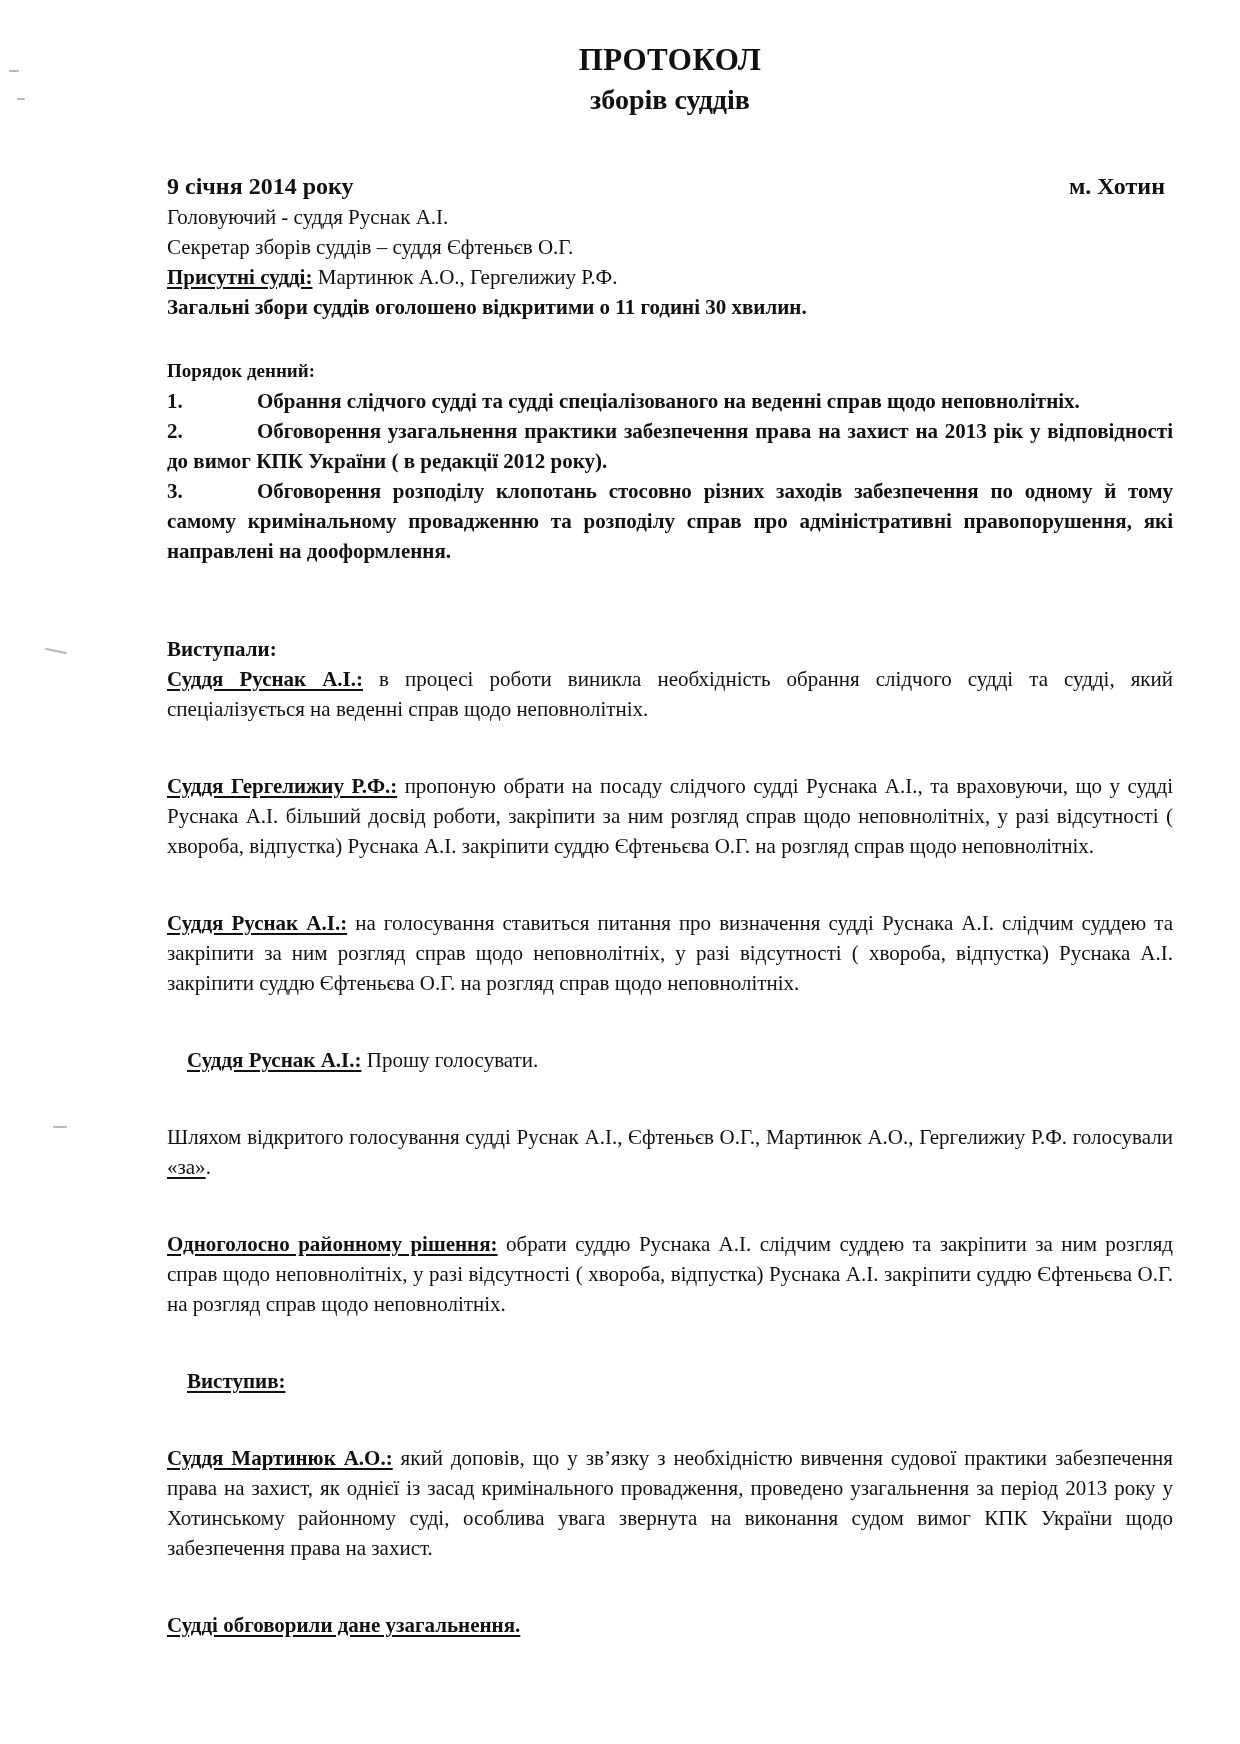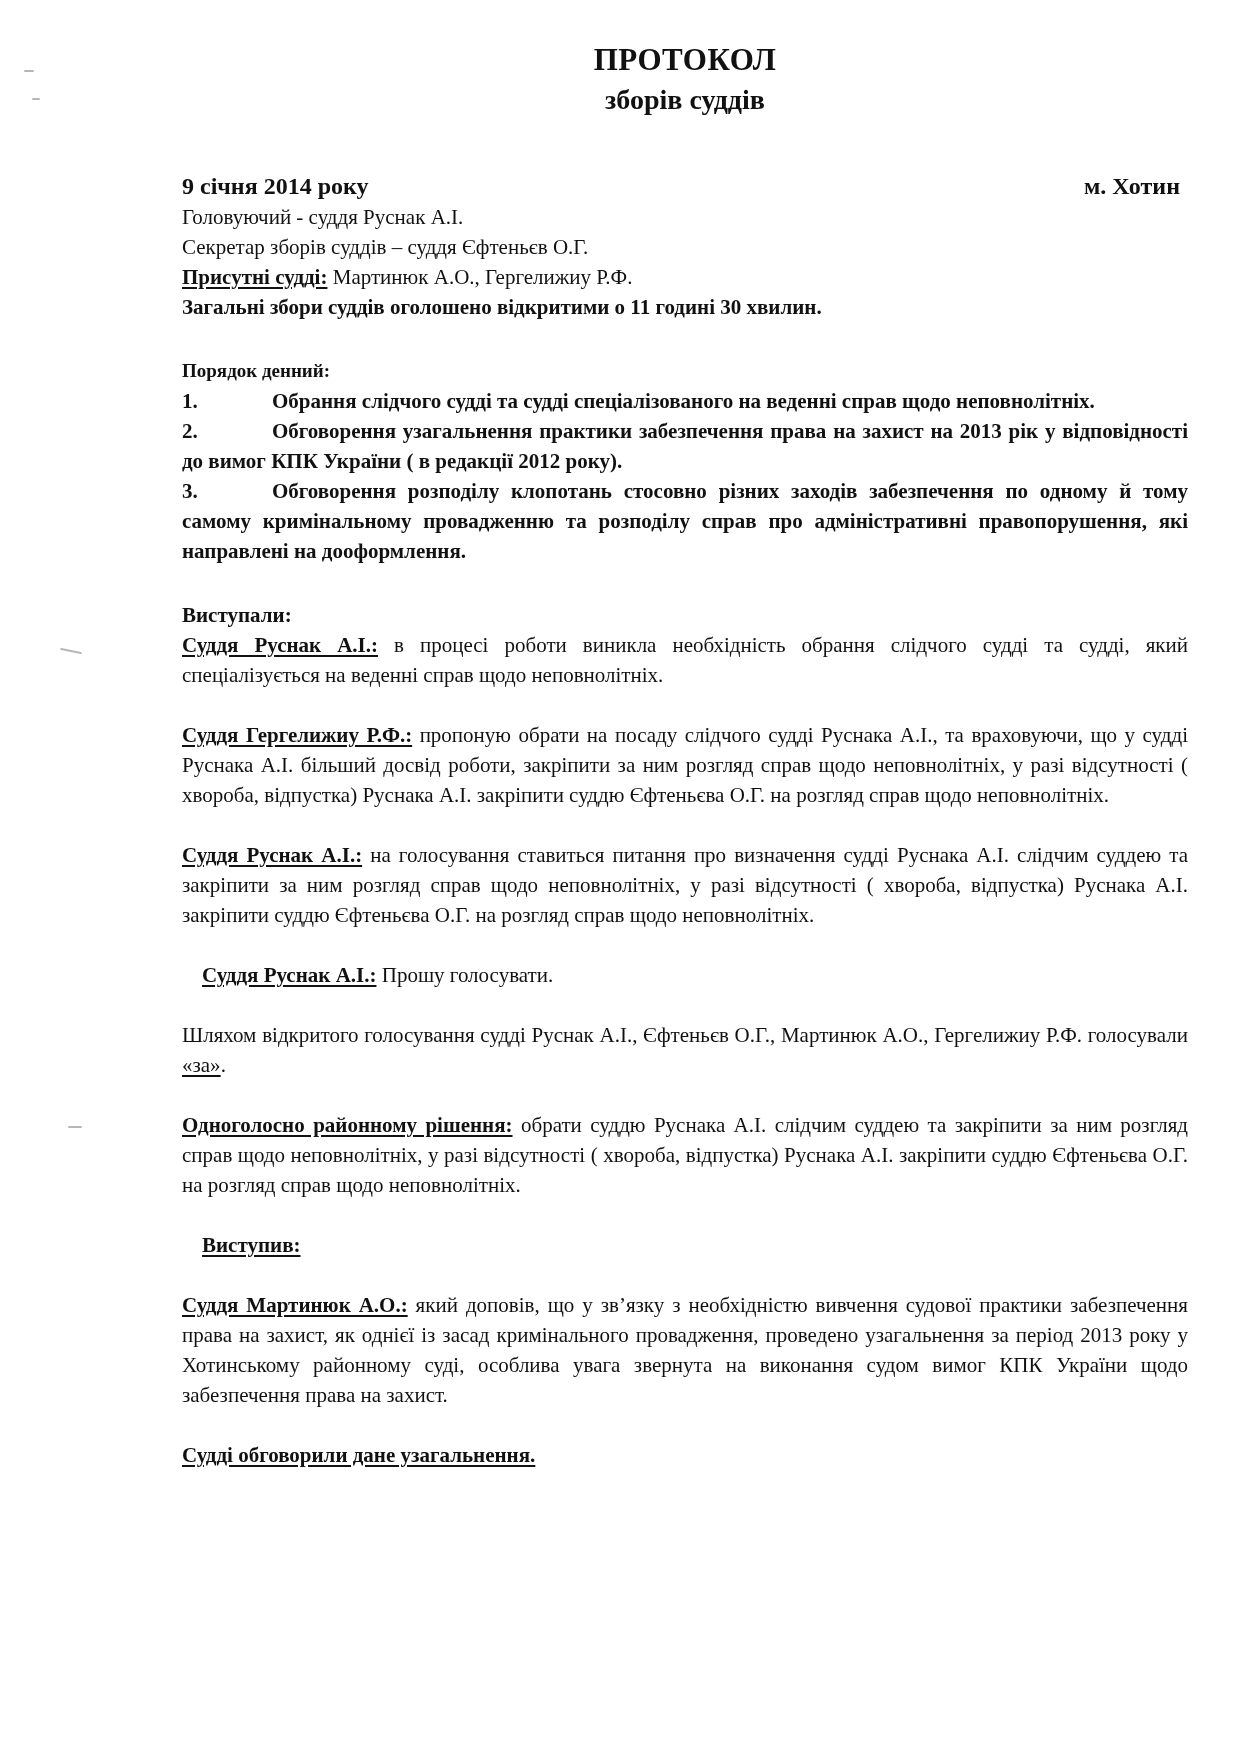--- a/index.html
+++ b/index.html
@@ -1,35 +1,35 @@
 <!DOCTYPE html>
 <html><head>
 <meta charset="utf-8">
 <style>
   html, body { margin: 0; padding: 0; background: #ffffff; }
   body { width: 1240px; height: 1744px; position: relative; overflow: hidden;
          font-family: "Liberation Serif", "DejaVu Serif", serif; color: #111; }
-  .page { position: absolute; left: 16px; top: 0; width: 1072px; height: 1744px; background: #fff; }
+  .page { position: absolute; left: 1px; top: 0; width: 1072px; height: 1744px; background: #fff; }
   .scanmark { position: absolute; background: #999; height: 2px; border-radius: 1px; opacity: .7; }
   .content { position: absolute; left: 166px; top: 40px; width: 1006px; }
   .t1 { text-align: center; font-weight: bold; font-size: 31px; letter-spacing: .5px; margin-top: 0; line-height: 40px; }
   .t2 { text-align: center; font-weight: bold; font-size: 28px; line-height: 40px; }
   .t3 { text-align: center; font-weight: bold; font-size: 28px; line-height: 42px; }
   .dateline { display: flex; justify-content: space-between; font-weight: bold; font-size: 24px; margin-top: 50px; line-height: 32px; padding-right: 8px; gap: 32px; }
   .line { font-size: 21px; line-height: 30px; }
   .bold { font-weight: bold; }
   .u { text-decoration: underline; text-underline-offset: 3px; font-weight: bold; }
   .uplain { text-decoration: underline; text-underline-offset: 3px; }
   .agenda-h { font-weight: bold; font-size: 19px; margin-top: 34px; line-height: 30px; }
   .agenda { }
   .ag-item { font-weight: bold; font-size: 21px; line-height: 30px; text-align: justify; text-align-last: left; }
   .ag-num { display: inline-block; width: 90px; }
-  .section-h { font-weight: bold; font-size: 21px; margin-top: 34px; line-height: 30px; }
+  .section-h { font-weight: bold; font-size: 21px; margin-top: 68px; line-height: 30px; }
   .para { font-size: 21px; line-height: 30px; text-align: justify; text-align-last: left; }
-  .gap { margin-top: 30px; }
+  .gap { margin-top: 47px; }
   .indent { padding-left: 20px; }
 </style>
 </head>
 <body>
 
 <div class="page">
   <div class="scanmark" style="left:8px;top:70px;width:10px;"></div>
   <div class="scanmark" style="left:16px;top:98px;width:8px;"></div>
   <div class="scanmark" style="left:44px;top:650px;width:22px;transform:rotate(12deg);"></div>
   <div class="scanmark" style="left:52px;top:1126px;width:14px;"></div>

